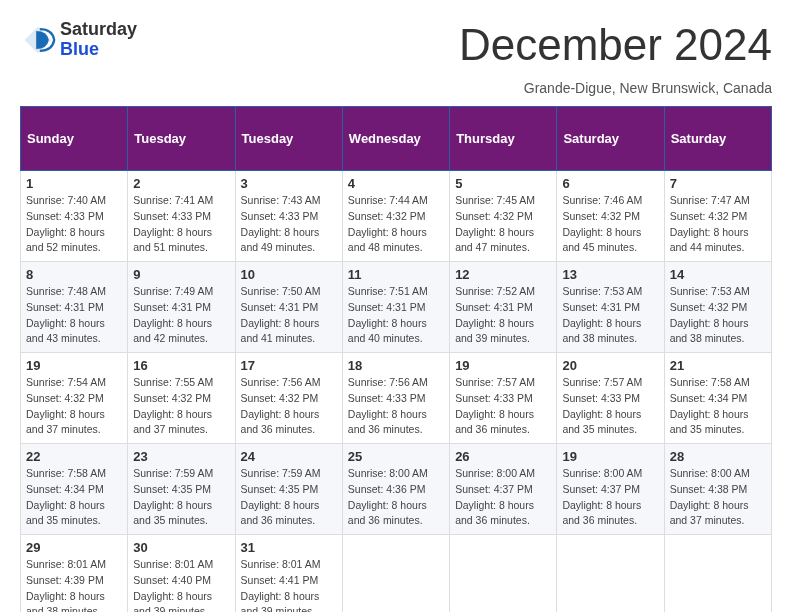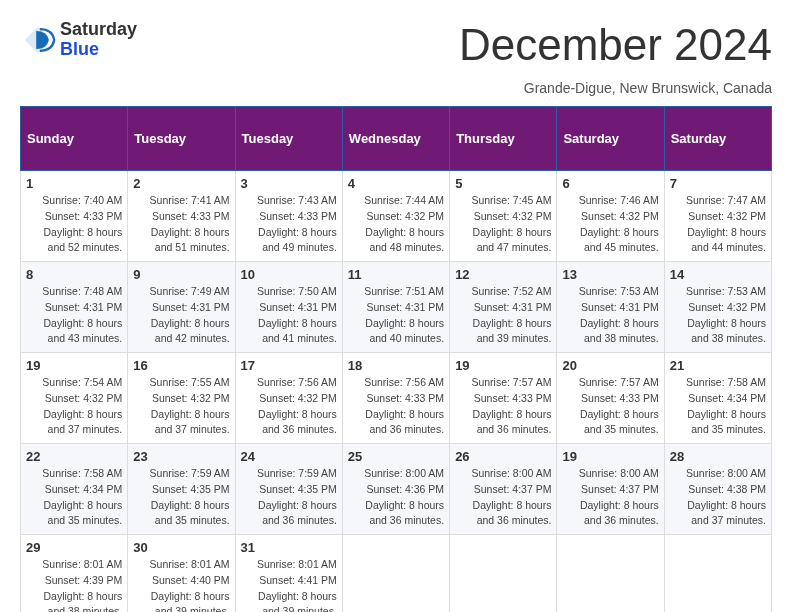--- a/index.html
+++ b/index.html
@@ -74,21 +74,20 @@
       font-size: 13px;
       font-weight: bold;
       color: #333;
       display: block;
       margin-bottom: 2px;
     }
     .day-info {
       color: #444;
       line-height: 1.5;
       font-size: 10.5px;
-      text-align: right;
     }
     .empty-cell {
       background: #f5f7fa;
     }
   </style>
 </head>
 <body>
 
 <div class="header">
   <div class="logo">

